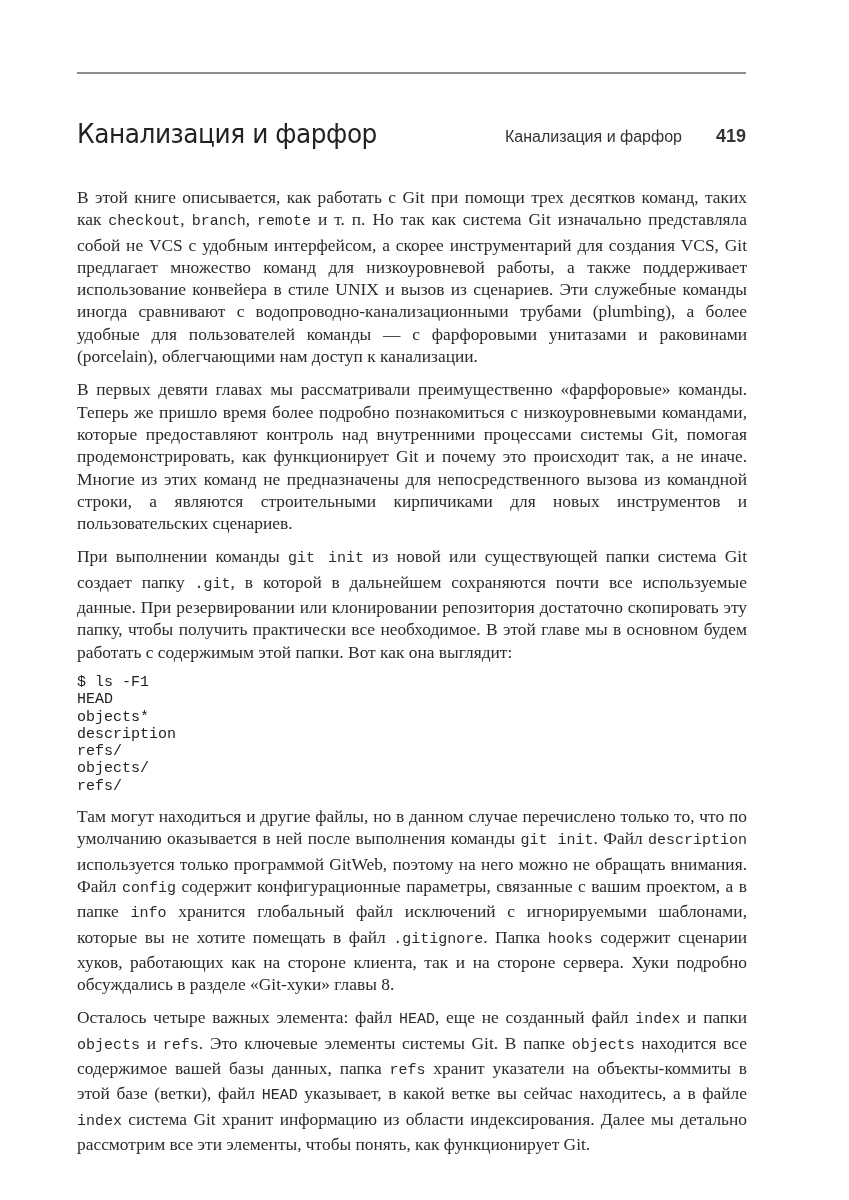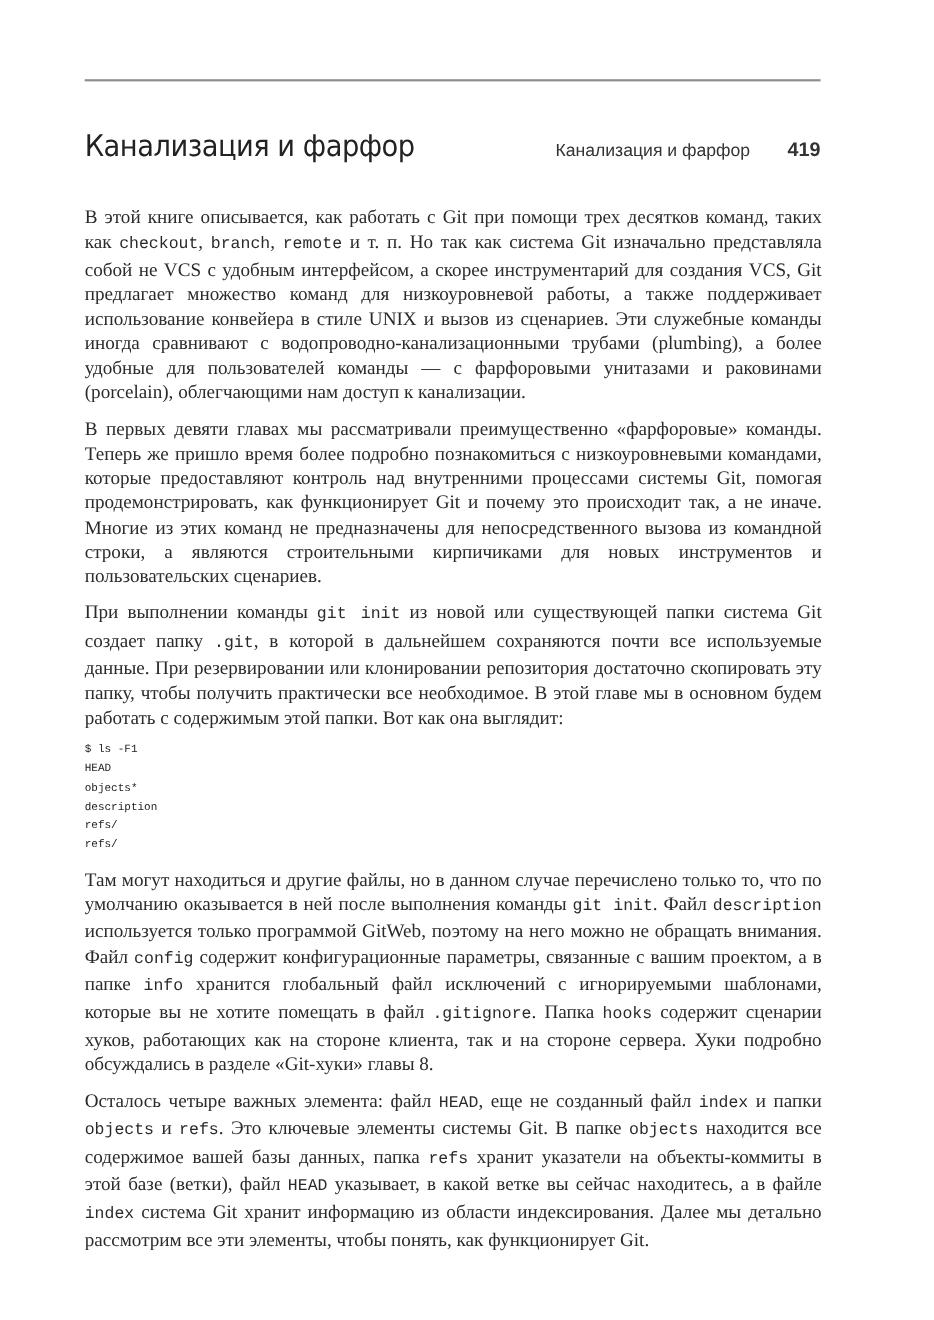--- a/index.html
+++ b/index.html
@@ -4,37 +4,37 @@
 <style>
   html, body { margin:0; padding:0; background:#fff; }
   body { width:849px; height:1200px; position:relative; overflow:hidden; color:#2a2a2a; }
   .rule { position:absolute; left:77px; top:72px; width:669px; height:2px; background:#8e8e8e; }
   .runhead { position:absolute; top:78px; right:103px; font-family:"Liberation Sans", sans-serif; font-size:16px; color:#333; display:flex; align-items:baseline; gap:34px; }
   .runhead .pg { font-weight:bold; font-size:18px;margin-top:48px; }
   h1 { position:absolute; left:77px; top:118px; margin:0; font-family:"DejaVu Sans", sans-serif; font-weight:normal; font-size:27px; color:#222; letter-spacing:-0.5px; transform:scaleX(0.92); transform-origin:left; }
   .content { position:absolute; left:77px; top:186px; width:670px; font-family:"Liberation Serif", serif; font-size:17.4px; line-height:22.3px; text-align:justify; }
   .content p { margin:0 0 11px 0; hyphens:auto; }
   code, .mono { font-family:"Liberation Mono", monospace; font-size:15px; }
-  pre { margin:2px 0 10px 0; font-family:"Liberation Mono", monospace; font-size:10px; line-height:17.3px; color:#222; }
+  pre { margin:2px 0 10px 0; font-family:"Liberation Mono", monospace; font-size:15px; line-height:17.3px; color:#222; }
 </style>
 </head>
 <body>
 
 <div class="rule"></div>
 <div class="runhead">
   <span>Канализация и фарфор</span>
   <span class="pg">419</span>
 </div>
 
 <h1>Канализация и фарфор</h1>
 
 <div class="content">
   <div id="paras-before">
       <p lang="ru"><span>В этой книге описывается, как работать с Git при помощи трех десятков команд, таких как </span><code>checkout</code><span>, </span><code>branch</code><span>, </span><code>remote</code><span> и т. п. Но так как система Git изначально представляла собой не VCS с удобным интерфейсом, а скорее инструментарий для создания VCS, Git предлагает множество команд для низкоуровневой работы, а также поддерживает использование конвейера в стиле UNIX и вызов из сценариев. Эти служебные команды иногда сравнивают с водопроводно-канализационными трубами (plumbing), а более удобные для пользователей команды — с фарфоровыми унитазами и раковинами (porcelain), облегчающими нам доступ к канализации.</span></p>
       <p lang="ru"><span>В первых девяти главах мы рассматривали преимущественно «фарфоровые» команды. Теперь же пришло время более подробно познакомиться с низкоуровневыми командами, которые предоставляют контроль над внутренними процессами системы Git, помогая продемонстрировать, как функционирует Git и почему это происходит так, а не иначе. Многие из этих команд не предназначены для непосредственного вызова из командной строки, а являются строительными кирпичиками для новых инструментов и пользовательских сценариев.</span></p>
       <p lang="ru"><span>При выполнении команды </span><code>git init</code><span> из новой или существующей папки система Git создает папку </span><code>.git</code><span>, в которой в дальнейшем сохраняются почти все используемые данные. При резервировании или клонировании репозитория достаточно скопировать эту папку, чтобы получить практически все необходимое. В этой главе мы в основном будем работать с содержимым этой папки. Вот как она выглядит:</span></p>
     </div>
-  <pre id="codeblock"><div>$ ls -F1</div><div>HEAD</div><div>objects*</div><div>description</div><div>refs/</div><div>refs/</div></pre>
+  <pre id="codeblock"><div>$ ls -F1</div><div>HEAD</div><div>objects*</div><div>description</div><div>refs/</div><div>objects/</div><div>refs/</div></pre>
   <div id="paras-after">
       <p lang="ru"><span>Там могут находиться и другие файлы, но в данном случае перечислено только то, что по умолчанию оказывается в ней после выполнения команды </span><code>git init</code><span>. Файл </span><code>description</code><span> используется только программой GitWeb, поэтому на него можно не обращать внимания. Файл </span><code>config</code><span> содержит конфигурационные параметры, связанные с вашим проектом, а в папке </span><code>info</code><span> хранится глобальный файл исключений с игнорируемыми шаблонами, которые вы не хотите помещать в файл </span><code>.gitignore</code><span>. Папка </span><code>hooks</code><span> содержит сценарии хуков, работающих как на стороне клиента, так и на стороне сервера. Хуки подробно обсуждались в разделе «Git-хуки» главы 8.</span></p>
       <p lang="ru"><span>Осталось четыре важных элемента: файл </span><code>HEAD</code><span>, еще не созданный файл </span><code>index</code><span> и папки </span><code>objects</code><span> и </span><code>refs</code><span>. Это ключевые элементы системы Git. В папке </span><code>objects</code><span> находится все содержимое вашей базы данных, папка </span><code>refs</code><span> хранит указатели на объекты-коммиты в этой базе (ветки), файл </span><code>HEAD</code><span> указывает, в какой ветке вы сейчас находитесь, а в файле </span><code>index</code><span> система Git хранит информацию из области индексирования. Далее мы детально рассмотрим все эти элементы, чтобы понять, как функционирует Git.</span></p>
     </div>
 </div>
 
 </body></html>

